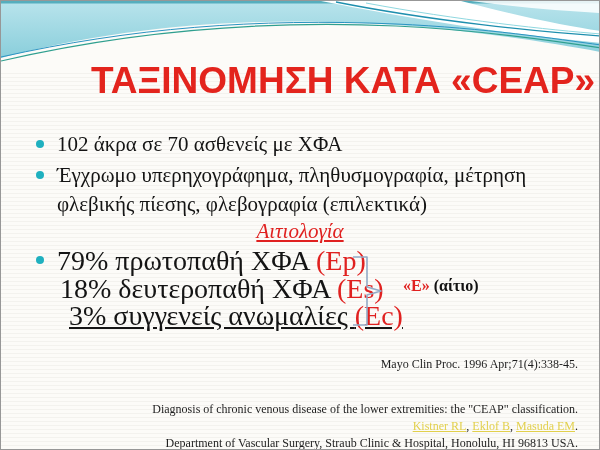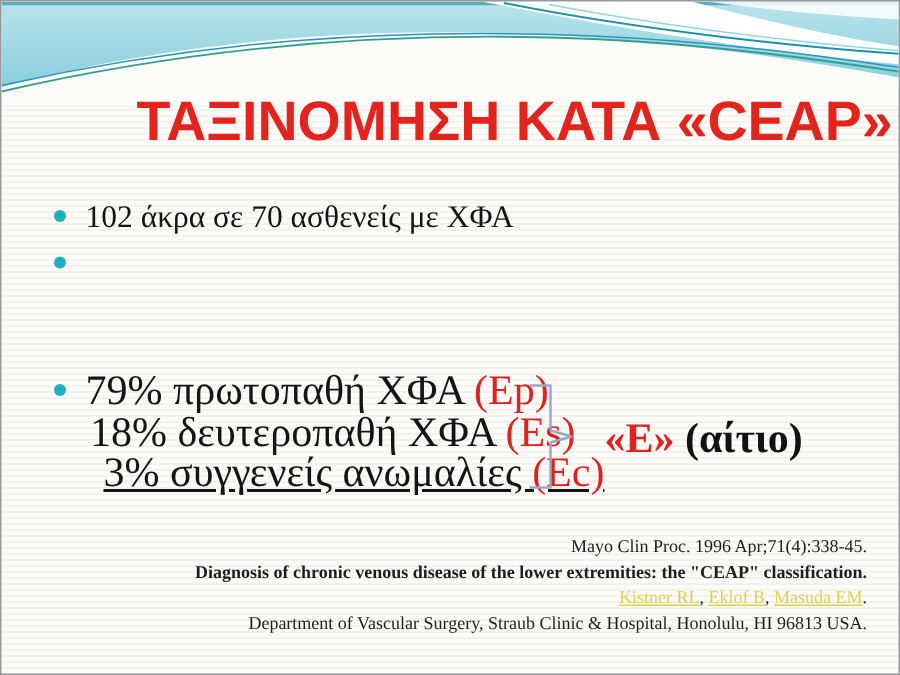--- a/index.html
+++ b/index.html
@@ -23,27 +23,27 @@
     font-size:21px;font-style:italic;color:#e02120;
   }
   .section-heading span{text-decoration:underline;}
   .etio{position:absolute;top:246px;left:30px;font-size:28px;line-height:27.5px;color:#141414;}
   .etio-line{position:relative;padding-left:26px;white-space:nowrap;}
   .etio-line .b-dot{top:9px;}
   .etio-line.indent1{padding-left:29px;}
   .etio-line.indent2{padding-left:38px;text-decoration:underline;}
   .code{color:#e02120;}
   .brace{position:absolute;left:347px;top:250px;}
-  .brace-label{position:absolute;left:402px;top:276px;font-size:28px;font-weight:bold;color:#111;white-space:nowrap;}
+  .brace-label{position:absolute;left:402px;top:276px;font-size:16px;font-weight:bold;color:#111;white-space:nowrap;}
   .brace-label .e{color:#e02120;}
   .cite{
     position:absolute;top:355px;right:21px;width:558px;text-align:right;
     font-size:12px;line-height:17px;color:#1d1d1d;
   }
-  .cite .bold{font-weight:bold;}
+  .cite .bold{font-weight:normal;margin-top:28px;}
   .author{color:#e2d04c;text-decoration:underline;cursor:pointer;}
 </style>
 </head>
 <body>
 
 <div class="slide">
 
   <svg class="header-svg" width="600" height="70" viewBox="0 0 600 70" aria-hidden="true">
     <defs>
       <linearGradient id="hg" x1="0" y1="0" x2="0" y2="1">
@@ -64,23 +64,27 @@
 
   <div class="title">ΤΑΞΙΝΟΜΗΣΗ ΚΑΤΑ «CEAP»</div>
 
   <div class="bullets">
     <div class="b-item">
       <span class="b-dot"></span>
       <span>102 άκρα σε 70 ασθενείς με ΧΦΑ</span>
     </div>
     <div class="b-item">
       <span class="b-dot"></span>
+      <span>Έγχρωμο υπερηχογράφημα, πληθυσμογραφία, μέτρηση φλεβικής πίεσης, φλεβογραφία (επιλεκτικά)</span>
     </div>
   </div>
 
+  <div class="section-heading">
+    <span>Αιτιολογία</span>
+  </div>
 
   <div class="etio">
     <div class="etio-line">
       <span class="b-dot"></span>
       <span>79% πρωτοπαθή ΧΦΑ </span><span class="code">(Ep)</span>
     </div>
     <div class="etio-line indent1">
       <span>18% δευτεροπαθή ΧΦΑ </span><span class="code">(Es)</span>
     </div>
     <div class="etio-line indent2">

